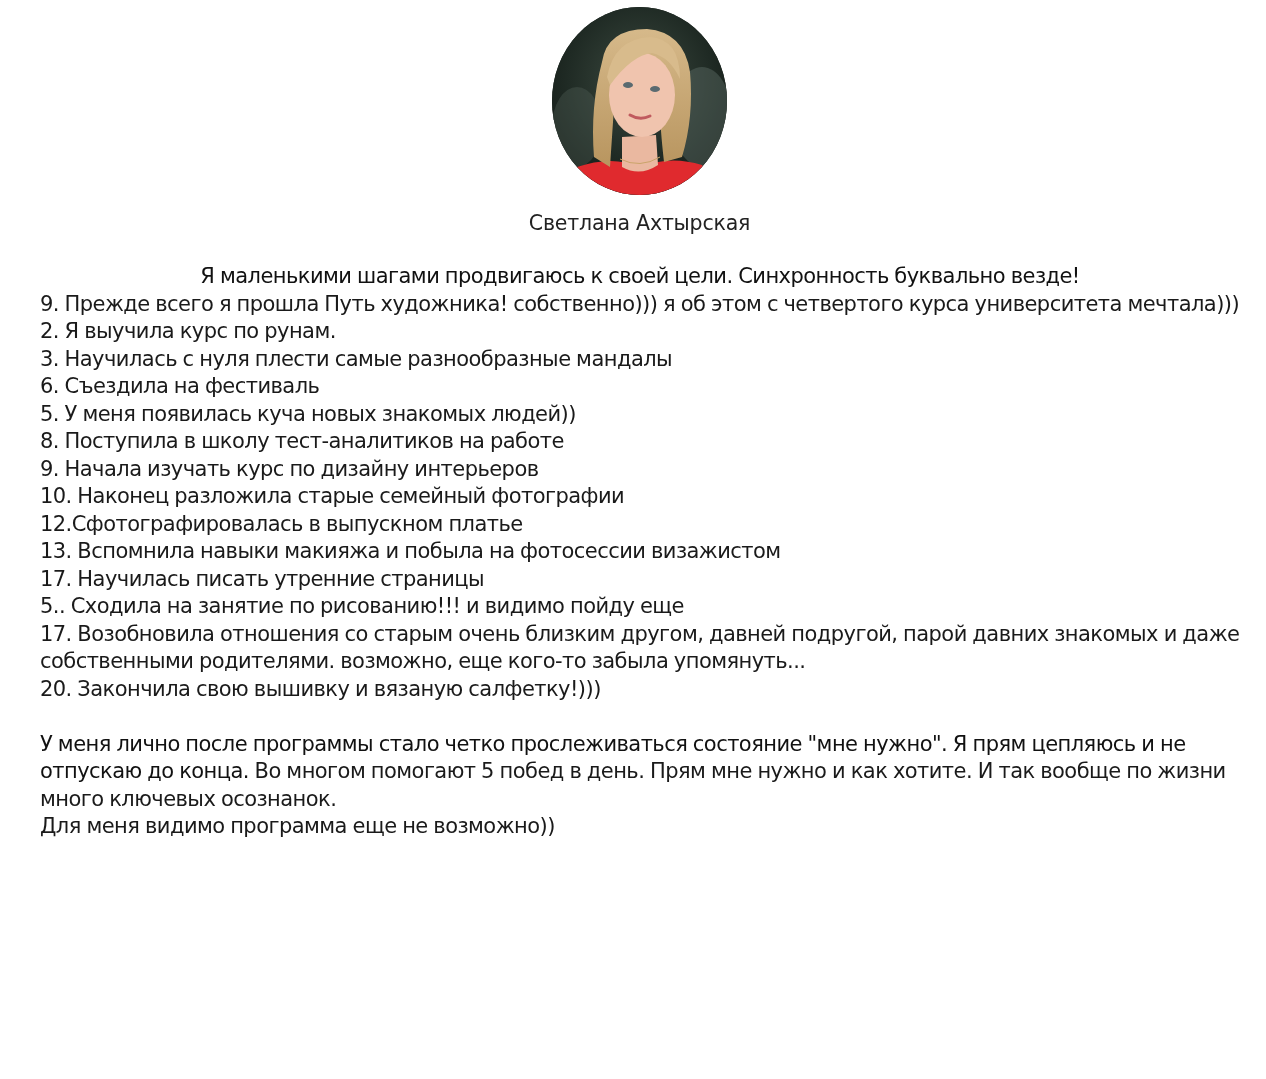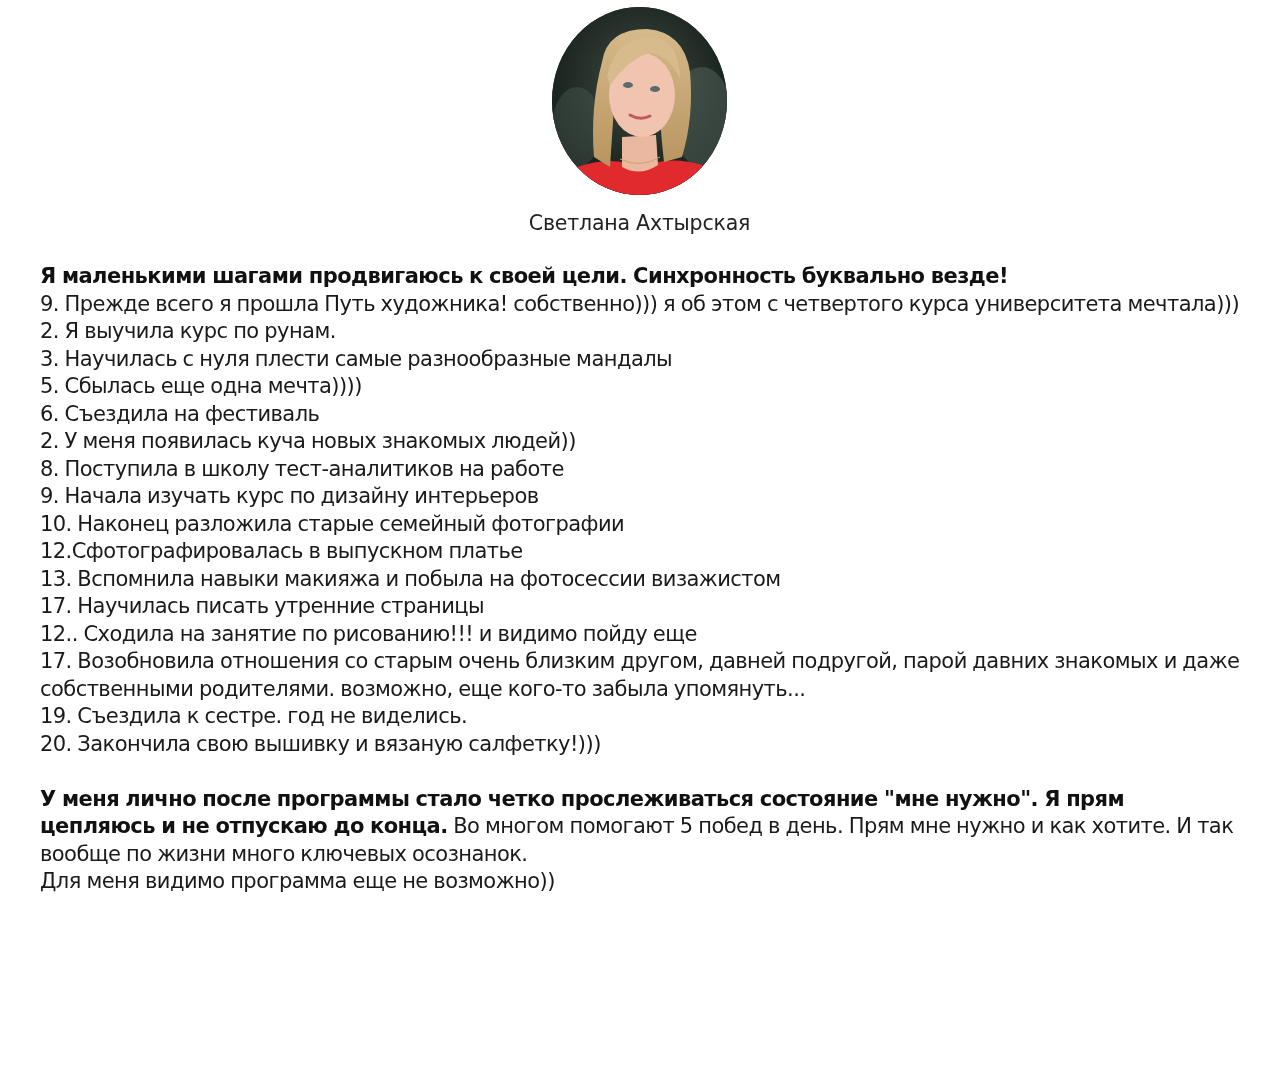--- a/index.html
+++ b/index.html
@@ -49,22 +49,23 @@
       left: 40px;
       top: 263px;
       width: 1200px;
       font-size: 21px;
       line-height: 27.5px;
       letter-spacing: -0.55px;
       word-spacing: -0.5px;
       color: #1a1a1a;
     }
     .content .bold {
-      font-weight: bold;
+      font-weight: normal;
       color: #111;
+      text-align: center;
     }
     .content p { margin: 0; }
     .gap { height: 27.5px; }
     .list-item { margin: 0; }
   </style>
 </head>
 <body>
 
 <div class="profile">
   <div class="avatar">
@@ -106,32 +107,30 @@
   <div class="person-name">Светлана Ахтырская</div>
 </div>
 
 <div class="content">
   <p class="bold">Я маленькими шагами продвигаюсь к своей цели. Синхронность буквально везде!</p>
 
   <div>
     <p class="list-item">9. Прежде всего я прошла Путь художника! собственно))) я об этом с четвертого курса университета мечтала)))</p>
     <p class="list-item">2. Я выучила курс по рунам.</p>
     <p class="list-item">3. Научилась с нуля плести самые разнообразные мандалы</p>
-    <p class="list-item">5. Сбылась еще одна мечта))))</p>
     <p class="list-item">6. Съездила на фестиваль</p>
-    <p class="list-item">2. У меня появилась куча новых знакомых людей))</p>
+    <p class="list-item">5. У меня появилась куча новых знакомых людей))</p>
     <p class="list-item">8. Поступила в школу тест-аналитиков на работе</p>
     <p class="list-item">9. Начала изучать курс по дизайну интерьеров</p>
     <p class="list-item">10. Наконец разложила старые семейный фотографии</p>
     <p class="list-item">12.Сфотографировалась в выпускном платье</p>
     <p class="list-item">13. Вспомнила навыки макияжа и побыла на фотосессии визажистом</p>
     <p class="list-item">17. Научилась писать утренние страницы</p>
-    <p class="list-item">12.. Сходила на занятие по рисованию!!! и видимо пойду еще</p>
+    <p class="list-item">5.. Сходила на занятие по рисованию!!! и видимо пойду еще</p>
     <p class="list-item">17. Возобновила отношения со старым очень близким другом, давней подругой, парой давних знакомых и даже собственными родителями. возможно, еще кого-то забыла упомянуть...</p>
-    <p class="list-item">19. Съездила к сестре. год не виделись.</p>
     <p class="list-item">20. Закончила свою вышивку и вязаную салфетку!)))</p>
   </div>
 
   <div class="gap"></div>
 
   <p><span class="bold">У меня лично после программы стало четко прослеживаться состояние "мне нужно". Я прям цепляюсь и не отпускаю до конца.</span><span> Во многом помогают 5 побед в день. Прям мне нужно и как хотите. И так вообще по жизни много ключевых осознанок.</span></p>
   <p>Для меня видимо программа еще не возможно))</p>
 </div>
 
 </body></html>

